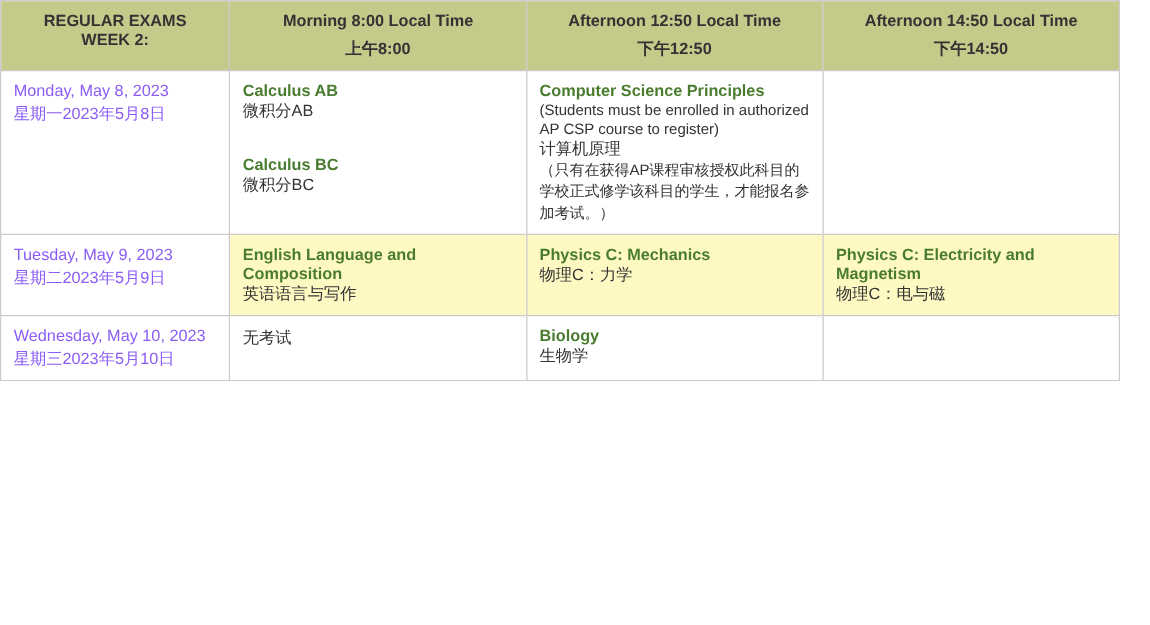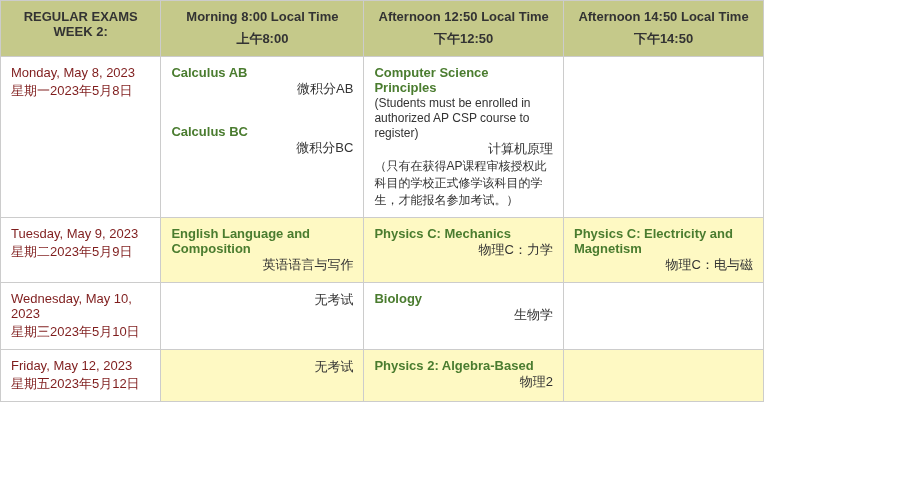--- a/index.html
+++ b/index.html
@@ -3,21 +3,21 @@
   <meta charset="utf-8">
   <style>
     * { box-sizing: border-box; margin: 0; padding: 0; }
     body {
       font-family: Arial, sans-serif;
       font-size: 13px;
       background: #fff;
       width: 920px;
     }
     table {
-      width: 764px;
+      width: 896px;
       border-collapse: collapse;
     }
     th, td {
       border: 1px solid #ccc;
       padding: 8px 10px;
       vertical-align: top;
     }
     
     .header-row th {
       background-color: #c5c98a;
@@ -28,39 +28,38 @@
       font-weight: bold;
       display: block;
     }
     .header-row th .local-time-zh {
       display: block;
       margin-top: 6px;
     }
     
     .date-cell {
       background-color: #fff;
-      color: #7f1d1d;
+      color: #8b5cf6;
     }
     .date-cell .date-en {
       display: block;
     }
     .date-cell .date-zh {
       display: block;
       margin-top: 2px;
     }
     
     .exam-name {
       color: #4a7c2f;
       font-weight: bold;
     }
     
     .exam-sub {
       color: #333;
       display: block;
-      text-align: right;
     }
     
     .no-exam {
       color: #333;
     }
     
     .note-text {
       color: #333;
       font-size: 12px;
     }
@@ -144,27 +143,14 @@
           <span class="date-zh">星期三2023年5月10日</span>
         </td>
         <td class="exam-cell">
           <div><span class="no-exam"><no exams=""></no></span><span class="exam-sub">无考试</span></div>
         </td>
         <td class="exam-cell">
           <div><span class="exam-name">Biology</span><span class="exam-sub">生物学</span></div>
         </td>
         <td class="exam-cell"></td>
       </tr>
-      <tr>
-        <td class="date-cell date-cell-col">
-          <span class="date-en">Friday, May 12, 2023</span>
-          <span class="date-zh">星期五2023年5月12日</span>
-        </td>
-        <td class="exam-cell">
-          <div><span class="no-exam"><no exams=""></no></span><span class="exam-sub">无考试</span></div>
-        </td>
-        <td class="exam-cell">
-          <div><span class="exam-name">Physics 2: Algebra-Based</span><span class="exam-sub">物理2</span></div>
-        </td>
-        <td class="exam-cell"></td>
-      </tr>
     </tbody>
 </table>
 
 </body></html>

